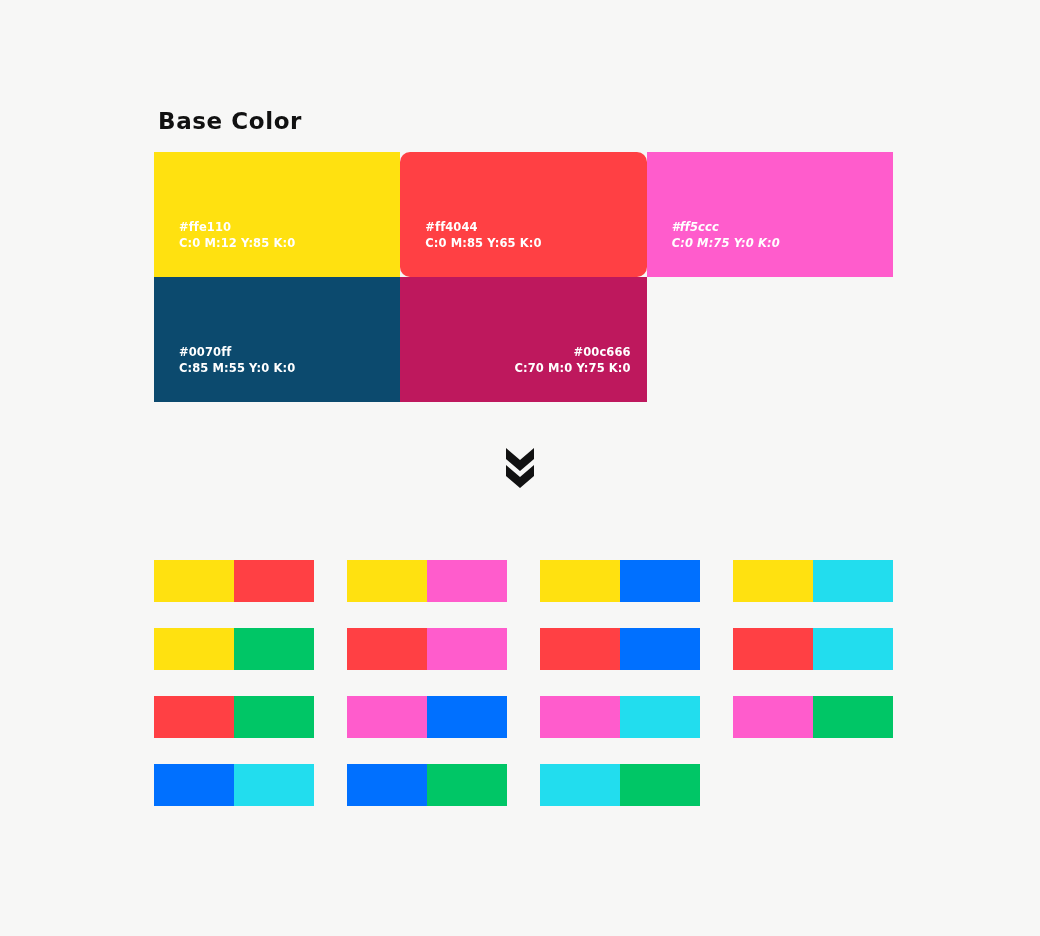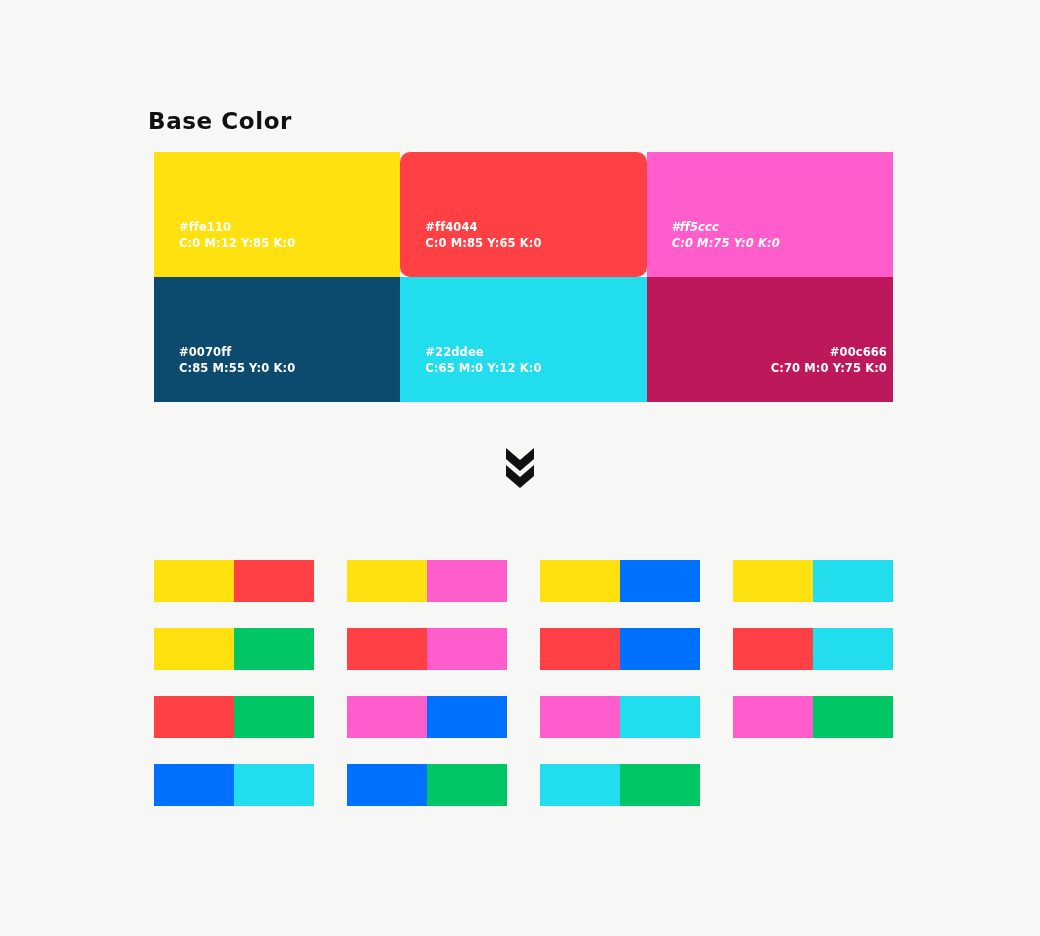--- a/index.html
+++ b/index.html
@@ -16,21 +16,21 @@
   .page {
     position: relative;
     width: 1040px;
     height: 936px;
     background: #f7f7f6;
   }
 
   
   .section-heading {
     position: absolute;
-    left: 148px;
+    left: 158px;
     font-family: "DejaVu Sans", sans-serif;
     font-weight: bold;
     font-size: 23px;
     letter-spacing: 0.6px;
     color: #111111;
     white-space: nowrap;
   }
   #base-heading  { top: 108px; }
   #brand-heading { top: 504px; }
 
@@ -43,21 +43,21 @@
     height: 250px;
     display: grid;
     grid-template-columns: repeat(3, 1fr);
     grid-template-rows: repeat(2, 1fr);
   }
   .base-cell {
     position: relative;
     display: flex;
     flex-direction: column;
     justify-content: flex-end;
-    padding: 0 6px 26px 25px;
+    padding: 0 16px 26px 25px;
   }
   .base-cell .swatch-hex,
   .base-cell .swatch-cmyk {
     color: #ffffff;
     font-family: "DejaVu Sans", sans-serif;
     font-weight: bold;
     font-size: 11.5px;
     line-height: 16px;
     letter-spacing: 0.1px;
   }
@@ -110,24 +110,20 @@
         <span class="swatch-cmyk">C:0 M:85 Y:65 K:0</span>
       </div>
       <div class="base-cell" style="background: rgb(255, 92, 204); font-style: italic;">
         <span class="swatch-hex">#ff5ccc</span>
         <span class="swatch-cmyk">C:0 M:75 Y:0 K:0</span>
       </div>
       <div class="base-cell" style="background: #0c4a6e;">
         <span class="swatch-hex">#0070ff</span>
         <span class="swatch-cmyk">C:85 M:55 Y:0 K:0</span>
       </div>
-      <div class="base-cell" style="background: rgb(34, 221, 238);">
-        <span class="swatch-hex">#22ddee</span>
-        <span class="swatch-cmyk">C:65 M:0 Y:12 K:0</span>
-      </div>
       <div class="base-cell" style="background: #be185d; align-items: flex-end;">
         <span class="swatch-hex">#00c666</span>
         <span class="swatch-cmyk">C:70 M:0 Y:75 K:0</span>
       </div>
     </div>
 
   <div class="divider-icon">
     <span>
       <svg width="32" height="44" viewBox="0 0 32 44" aria-hidden="true">
         <path d="M2 2 L16 14 L30 2 L30 13 L16 25 L2 13 Z" fill="#111111"></path>

